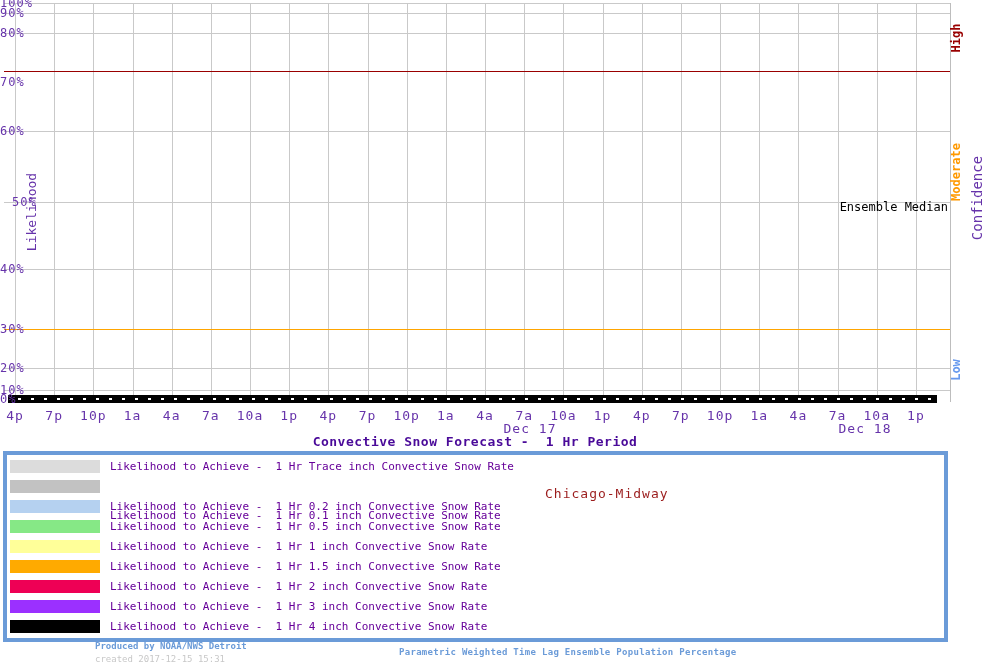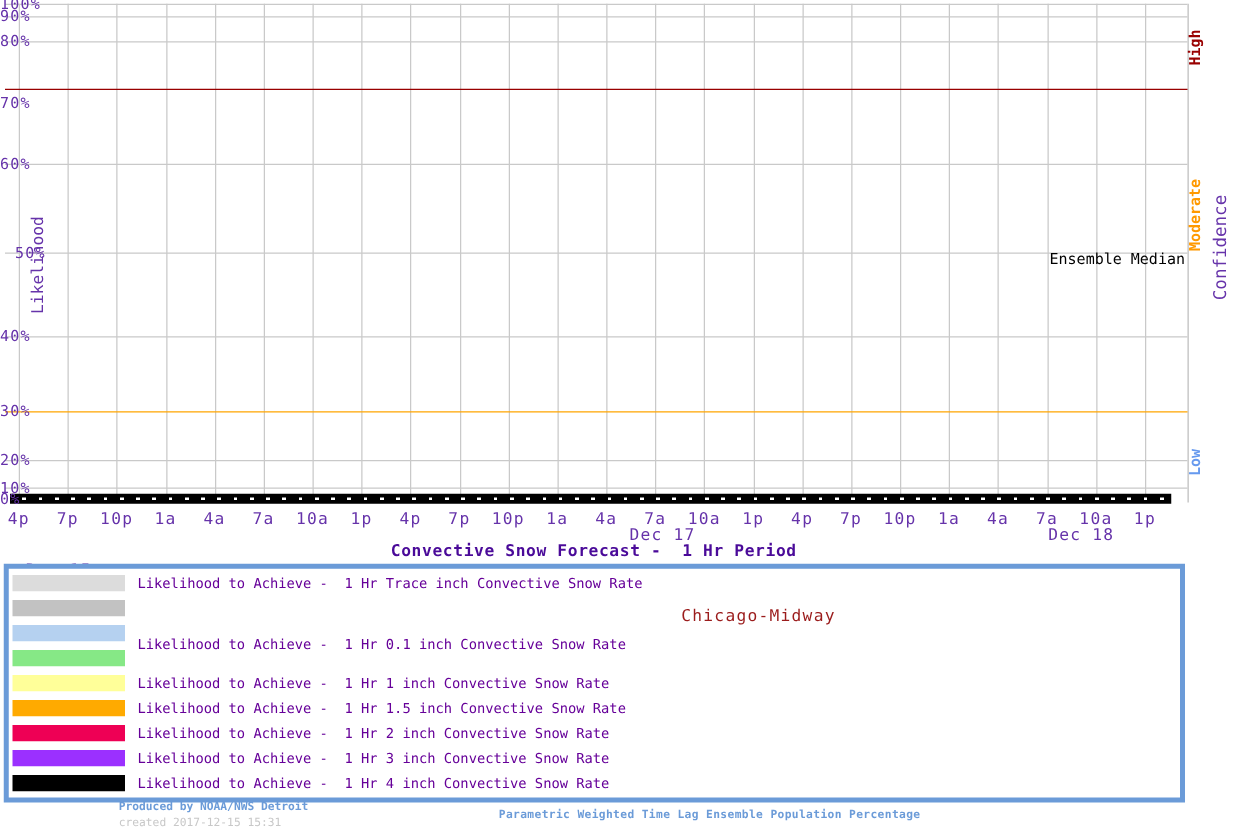--- a/index.html
+++ b/index.html
@@ -127,21 +127,23 @@
 
 <div id="chart-title">Convective Snow Forecast -  1 Hr Period</div>
 
 <div id="legend">
 
 <div class="legend-swatch" style="top: 5px; background: rgb(220, 220, 220);"></div>
     <div class="legend-label" style="top: 5px;">Likelihood to Achieve -  1 Hr Trace inch Convective Snow Rate</div>
     <div class="legend-swatch" style="top: 25px; background: rgb(194, 194, 194);"></div>
     <div class="legend-label" style="top: 25px; margin-top: 29px;">Likelihood to Achieve -  1 Hr 0.1 inch Convective Snow Rate</div>
     <div class="legend-swatch" style="top: 45px; background: rgb(181, 209, 240);"></div>
+    <div class="legend-label" style="top: 45px;">Likelihood to Achieve -  1 Hr 0.2 inch Convective Snow Rate</div>
     <div class="legend-swatch" style="top: 65px; background: rgb(134, 232, 134);"></div>
+    <div class="legend-label" style="top: 65px;">Likelihood to Achieve -  1 Hr 0.5 inch Convective Snow Rate</div>
     <div class="legend-swatch" style="top: 85px; background: rgb(255, 255, 153);"></div>
     <div class="legend-label" style="top: 85px;">Likelihood to Achieve -  1 Hr 1 inch Convective Snow Rate</div>
     <div class="legend-swatch" style="top: 105px; background: rgb(255, 170, 0);"></div>
     <div class="legend-label" style="top: 105px;">Likelihood to Achieve -  1 Hr 1.5 inch Convective Snow Rate</div>
     <div class="legend-swatch" style="top: 125px; background: rgb(238, 0, 85);"></div>
     <div class="legend-label" style="top: 125px;">Likelihood to Achieve -  1 Hr 2 inch Convective Snow Rate</div>
     <div class="legend-swatch" style="top: 145px; background: rgb(155, 48, 255);"></div>
     <div class="legend-label" style="top: 145px;">Likelihood to Achieve -  1 Hr 3 inch Convective Snow Rate</div>
     <div class="legend-swatch" style="top: 165px; background: rgb(0, 0, 0);"></div>
     <div class="legend-label" style="top: 165px;">Likelihood to Achieve -  1 Hr 4 inch Convective Snow Rate</div>

